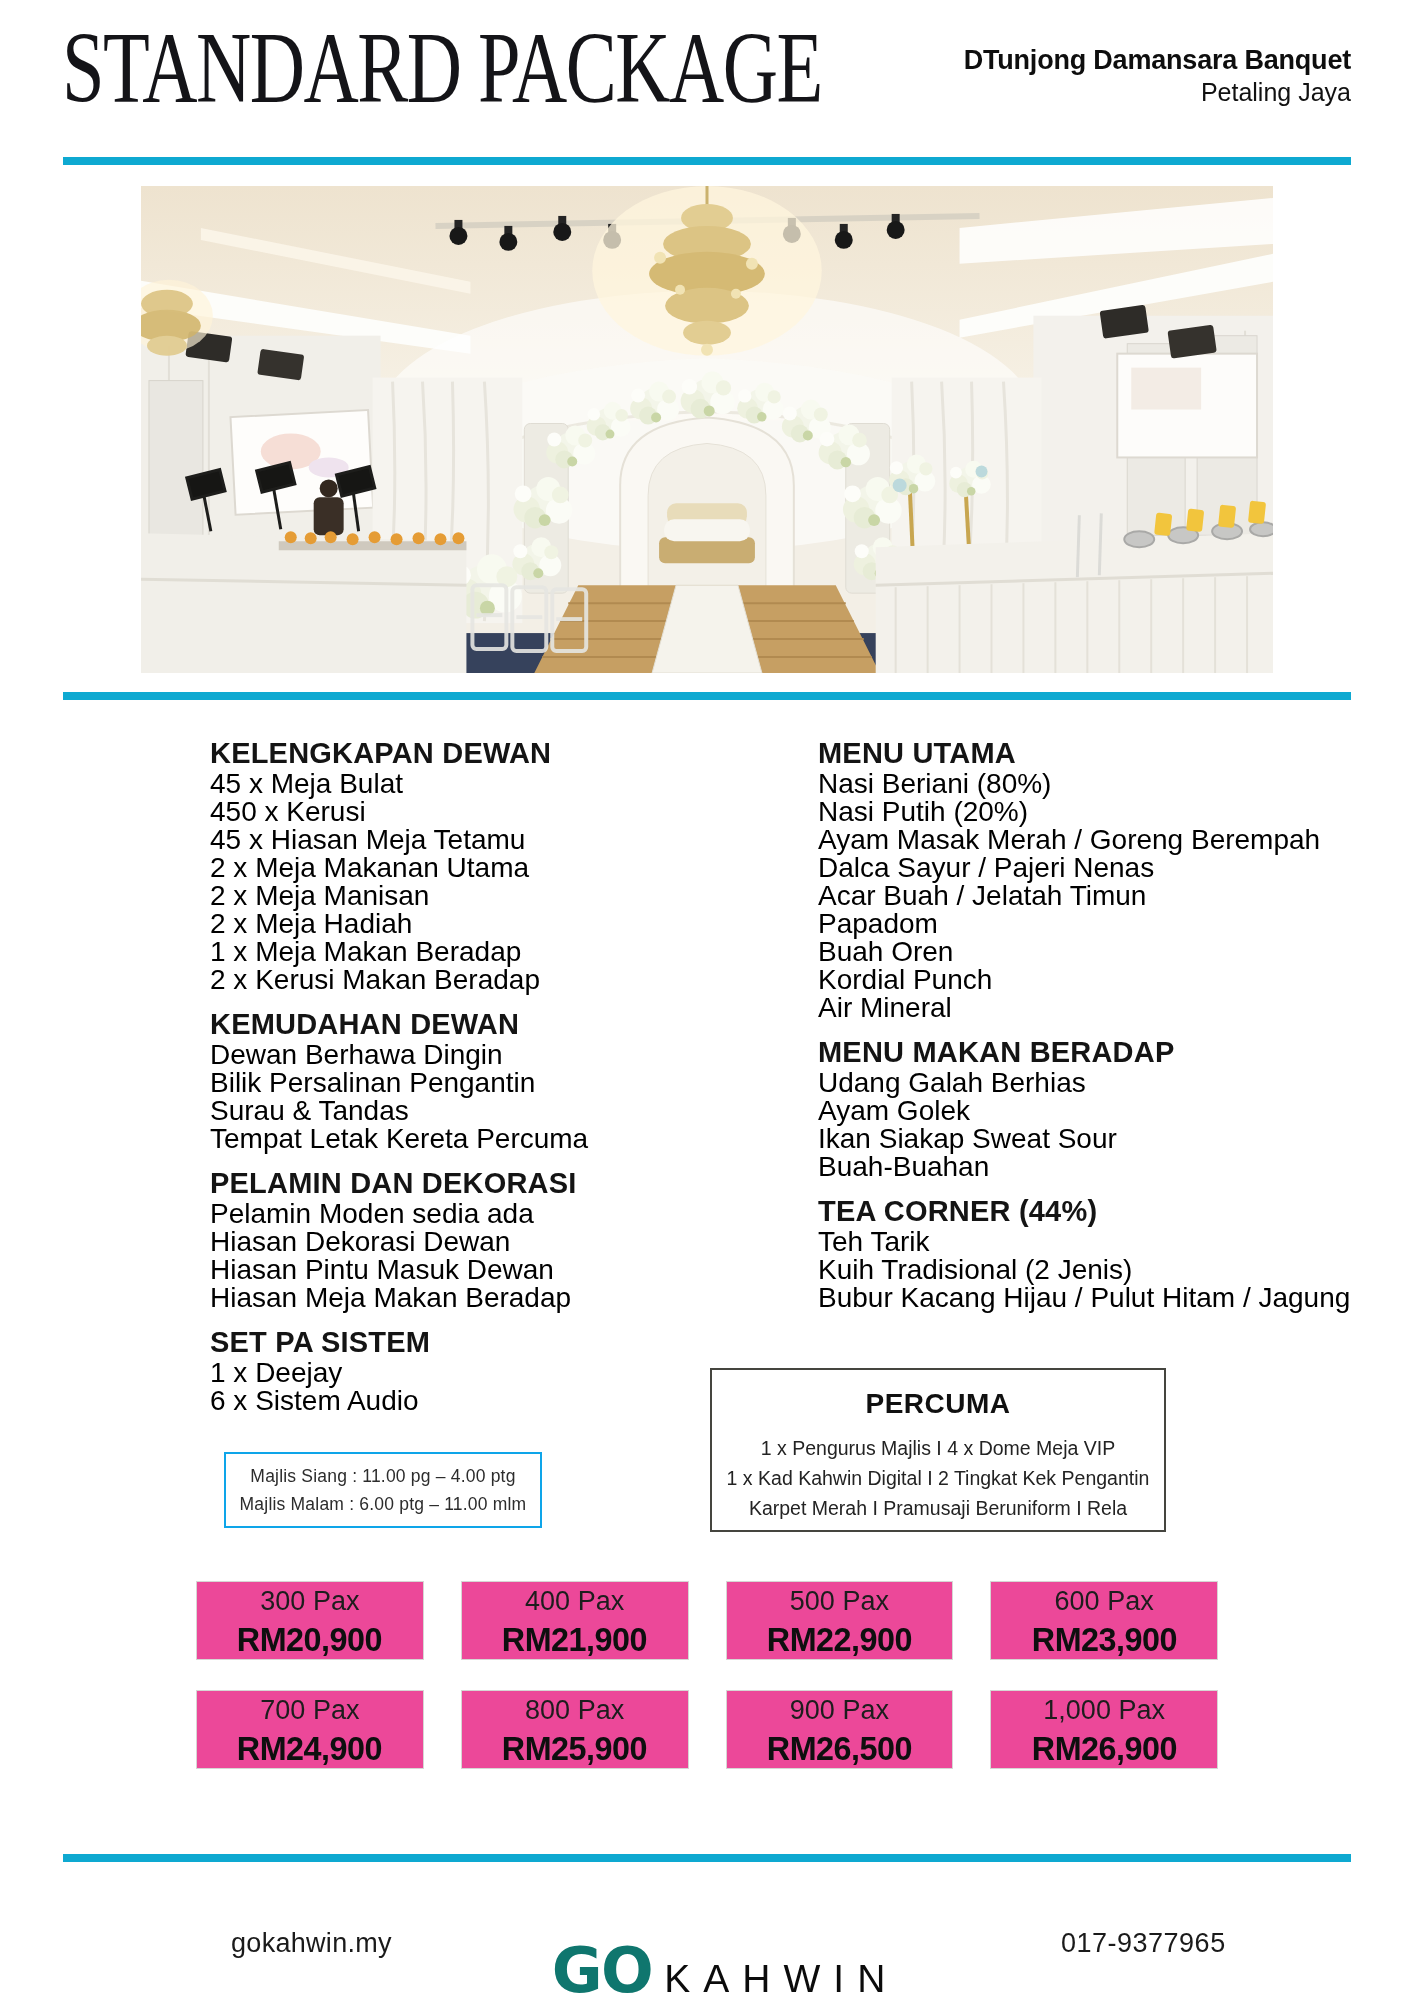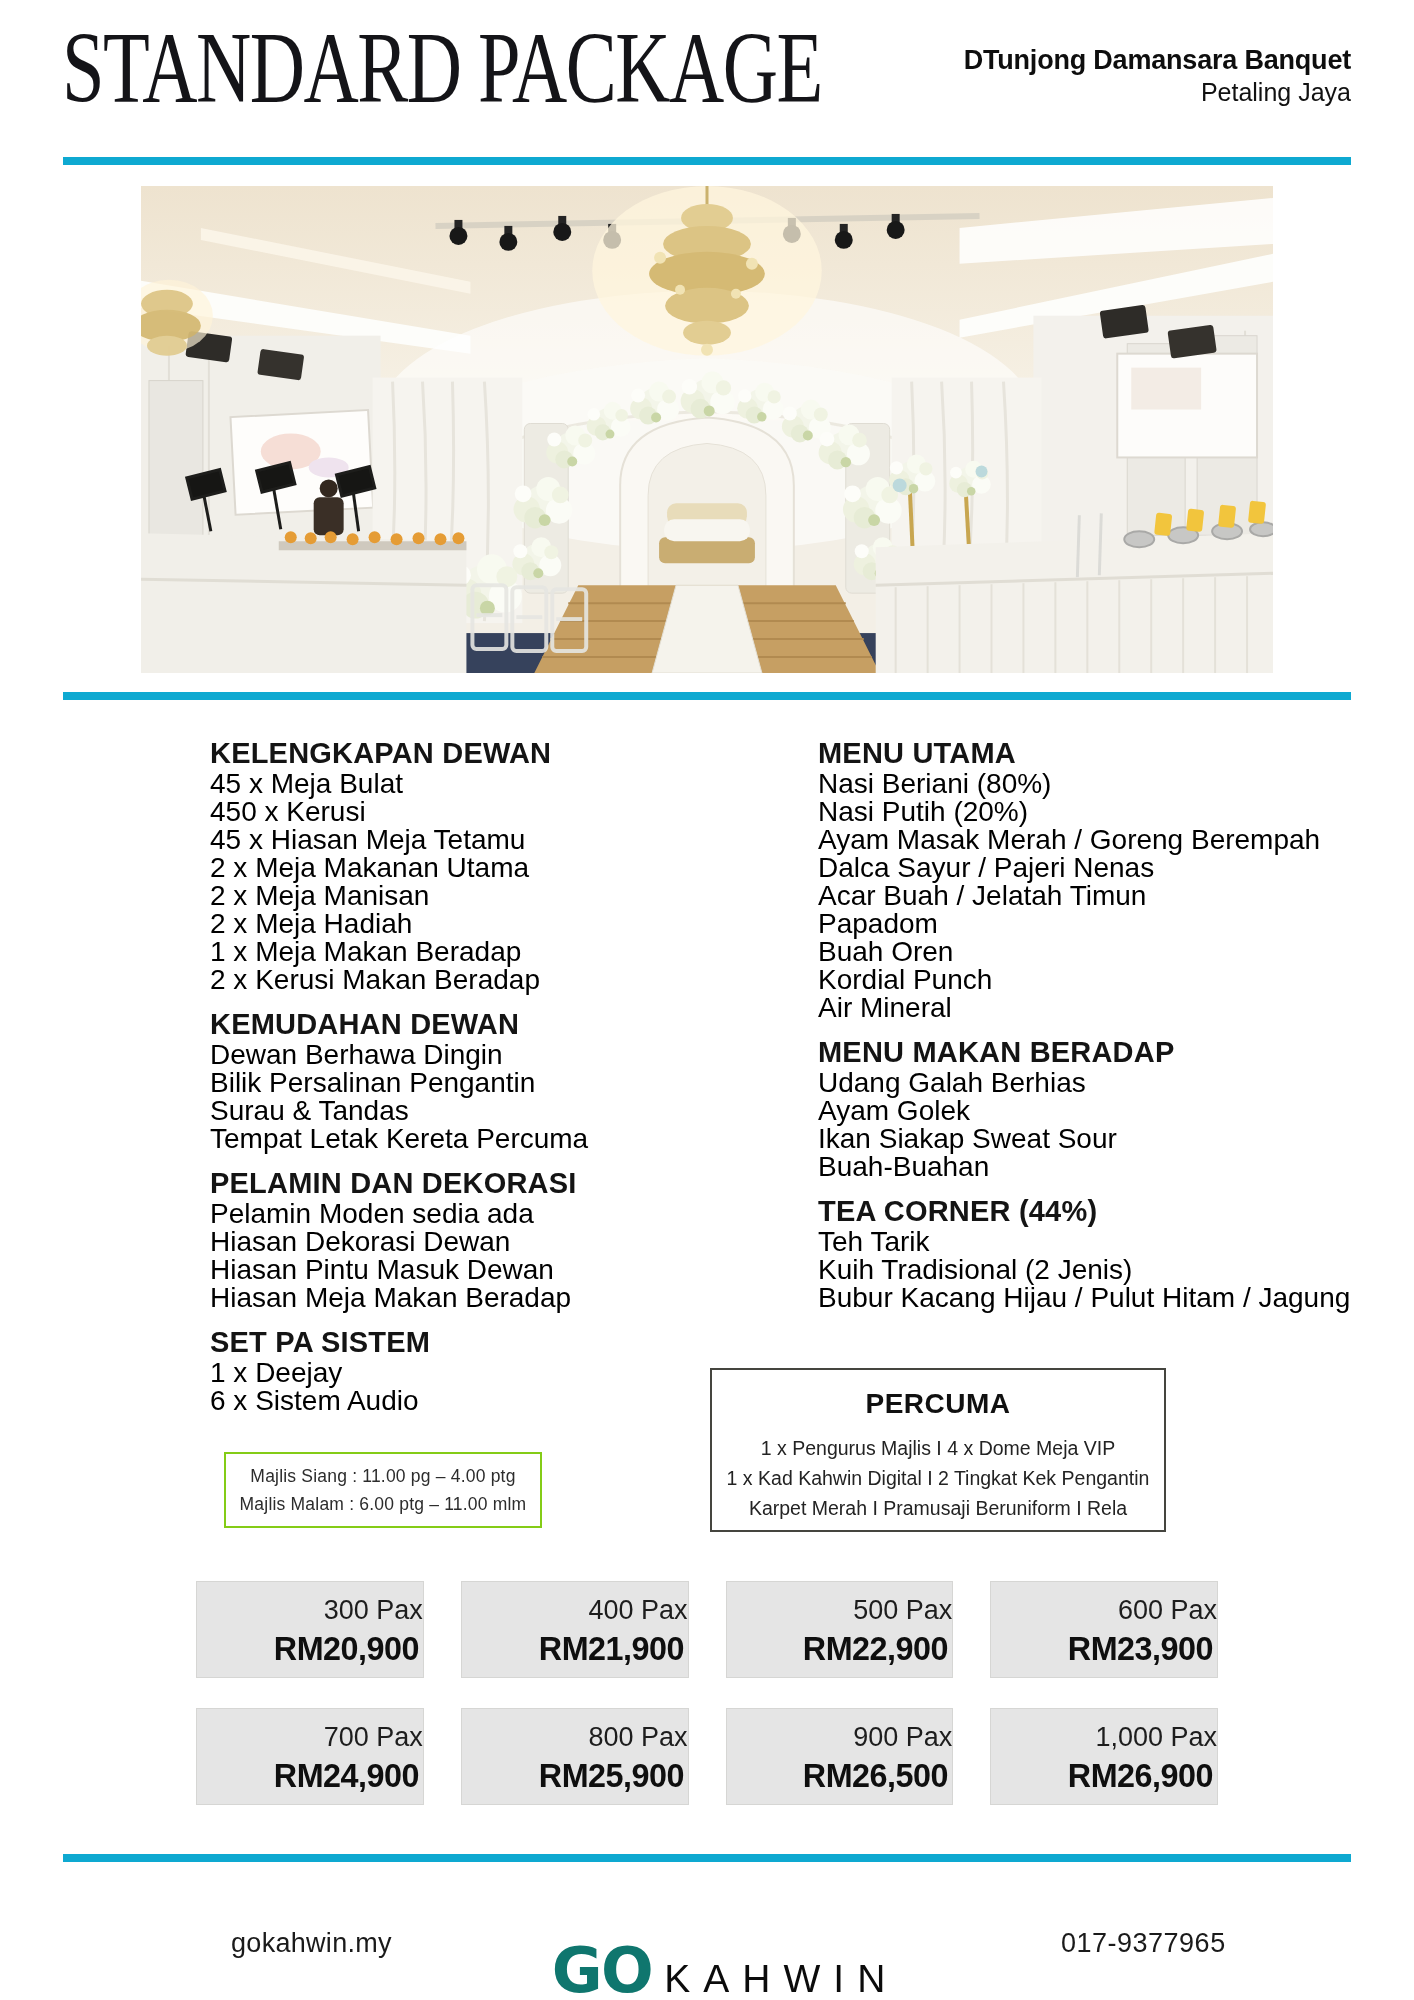--- a/index.html
+++ b/index.html
@@ -26,38 +26,38 @@
   .photo svg{ display:block; width:100%; height:100%; }
   
   .col{ position:absolute; top:736px; width:575px; }
   .col-left{ left:210px; } .col-right{ left:818px; }
   .sec{ margin-bottom:13px; }
   .sec-heading{ margin:0; font-size:29px; line-height:34px; font-weight:700; color:#141414; letter-spacing:0.2px; }
   .sec-line{ font-size:28px; line-height:28px; color:#000000; }
   
   .schedule-box{
     position:absolute; left:224px; top:1452px; width:318px; height:76px;
-    border:2px solid #84cc16; display:flex; flex-direction:column; justify-content:center; align-items:center;
+    border:2px solid #0ea5e9; display:flex; flex-direction:column; justify-content:center; align-items:center;
     font-size:17.5px; line-height:28px; color:#2c2c2c; letter-spacing:0.2px; text-align:center;
   }
   
   .percuma-box{
     position:absolute; left:710px; top:1368px; width:456px; height:164px;
     border:2px solid #45453f; text-align:center; padding-top:18px;
   }
   .percuma-title{ font-size:28px; font-weight:700; letter-spacing:0.5px; color:#101010; margin-bottom:13px; }
   .percuma-line{ font-size:19.5px; line-height:30px; color:#232323; }
   
   .price-grid{
     position:absolute; left:196px; top:1581px; width:1022px;
     display:grid; grid-template-columns:repeat(4,1fr); column-gap:37px; row-gap:30px;
   }
   .price-box{
-    border:1px solid #d6d6d4; background:#e5e5e5; height:97px;
-    display:flex; flex-direction:column; justify-content:center; align-items:flex-end;
+    border:1px solid #d6d6d4; background:#ec4899; height:79px;
+    display:flex; flex-direction:column; justify-content:center; align-items:center;
   }
   .pax{ font-size:27px; color:#1d1d1d; line-height:36px; }
   .price{ font-size:34px; font-weight:700; color:#0f0f0f; line-height:40px; letter-spacing:-0.5px; transform:scaleX(0.95); }
   
   .footer-website{ position:absolute; left:231px; top:1928px; font-size:27px; font-weight:500; color:#1a1a1a; letter-spacing:0.3px; }
   .footer-phone{ position:absolute; left:1061px; top:1928px; font-size:27px; color:#1a1a1a; letter-spacing:0.5px; }
   .logo{ position:absolute; left:560px; top:1906px; width:330px; }
   .logo-row{ display:flex; align-items:baseline; justify-content:center; }
   .logo-go{ font-family:"DejaVu Sans", sans-serif; font-weight:900; font-size:62px; letter-spacing:-1.5px; color:#0f766e;margin-top:28px; }
   .logo-kahwin{ font-size:39px; font-weight:400; letter-spacing:13px; margin-left:12px; color:#0b0b0b; white-space:nowrap; }

